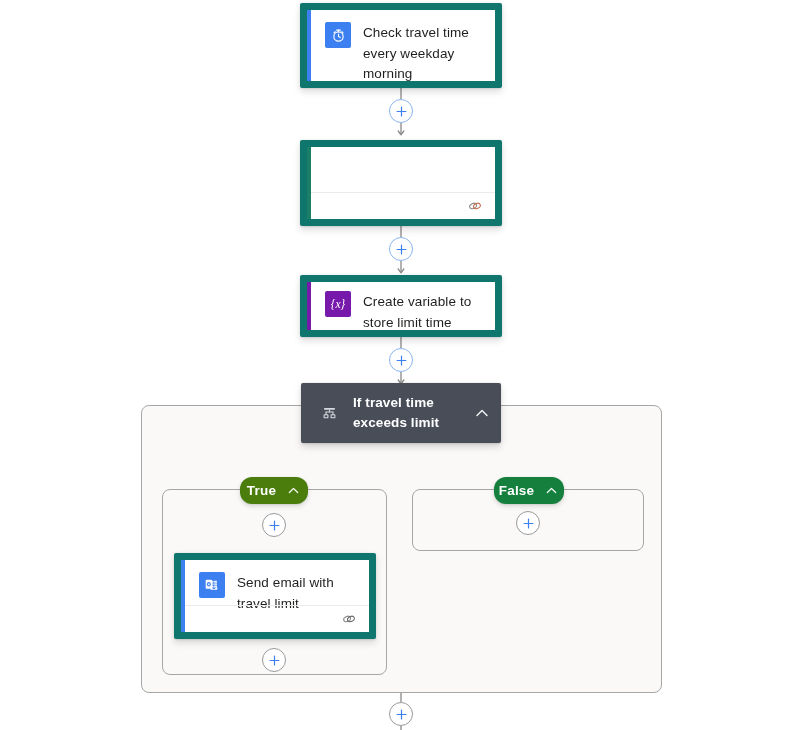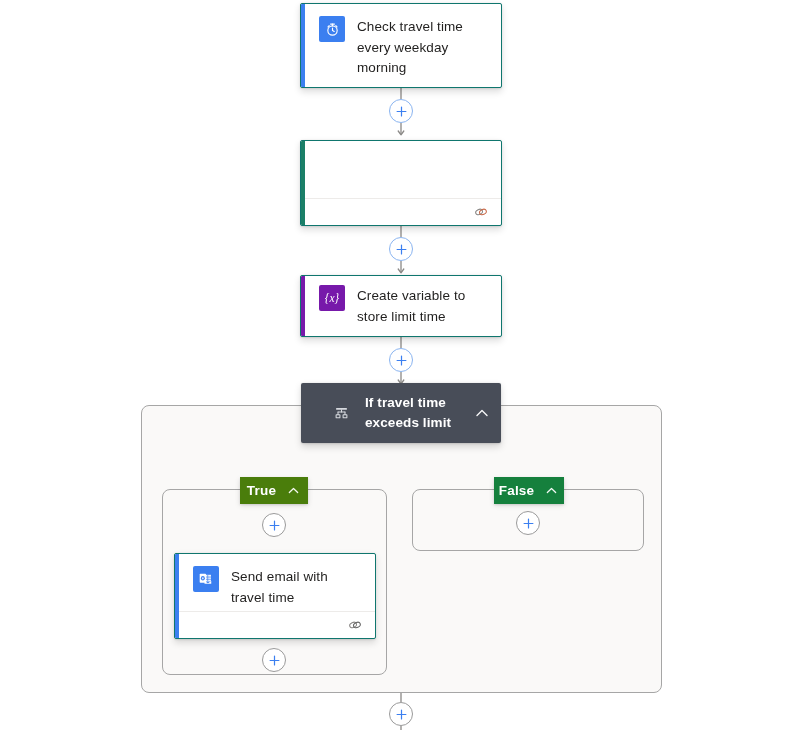--- a/index.html
+++ b/index.html
@@ -8,61 +8,61 @@
     background:#ffffff;
     font-family:"Liberation Sans","DejaVu Sans",sans-serif;
     -webkit-font-smoothing:antialiased;
   }
   #canvas{position:absolute;inset:0;}
   #edges{position:absolute;left:0;top:0;width:800px;height:730px;pointer-events:none;}
 
   
   .node{
     position:absolute;background:#ffffff;
-    border:1px solid #0f766e;border-radius:2px;
+    border:7px solid #0f766e;border-radius:2px;
     box-shadow:0 0.6px 1.8px rgba(0,0,0,.10),0 3.2px 7.2px rgba(0,0,0,.13);
     box-sizing:border-box;overflow:hidden;
   }
   .node .accent{position:absolute;left:0;top:0;bottom:0;width:4px;}
   .node-body{display:flex;align-items:flex-start;padding:12px 14px 12px 18px;gap:12px;}
   .node-icon{width:26px;height:26px;flex:0 0 26px;border-radius:2px;
     display:flex;align-items:center;justify-content:center;}
   .node-title{
     font-size:13.5px;line-height:20.5px;color:#201f1e;font-weight:400;
     letter-spacing:.1px;padding-top:1px;
   }
   .node-footer{
     border-top:1px solid #edebe9;height:26px;display:flex;align-items:center;
     justify-content:flex-end;padding:0 12px;
   }
 
   
   .cond-node{
     position:absolute;background:#484d58;border-radius:2px;
     box-shadow:0 0.6px 1.8px rgba(0,0,0,.12),0 3.2px 7.2px rgba(0,0,0,.15);
-    display:flex;align-items:center;box-sizing:border-box;padding:0 10px 0 28px;
+    display:flex;align-items:center;box-sizing:border-box;padding:0 10px 0 16px;
   }
   .cond-icon{width:24px;height:24px;flex:0 0 24px;display:flex;align-items:center;justify-content:center;}
   .cond-title{flex:1;color:#ffffff;font-size:13.5px;line-height:20px;font-weight:600;
     letter-spacing:.1px;padding-left:12px;}
   .chev{width:18px;height:18px;flex:0 0 18px;opacity:.95;}
 
   
   .scope{
     position:absolute;background:#faf9f8;border:1px solid #a6a6a6;
     border-radius:8px;box-sizing:border-box;
   }
   .scope-inner{
     position:absolute;background:#faf9f8;border:1px solid #a6a6a6;
     border-radius:8px;box-sizing:border-box;
   }
 
   
   .badge{
-    position:absolute;border-radius:0;display:flex;align-items:center;
+    position:absolute;border-radius:12px;display:flex;align-items:center;
     justify-content:center;gap:10px;box-sizing:border-box;padding:0 10px;
     box-shadow:0 0.6px 1.8px rgba(0,0,0,.10),0 2.4px 5.6px rgba(0,0,0,.13);
   }
   .badge-label{color:#ffffff;font-size:13.5px;font-weight:700;letter-spacing:.2px;}
 
   
   .plus{
     position:absolute;width:24px;height:24px;border-radius:50%;
     background:#ffffff;box-sizing:border-box;
     display:flex;align-items:center;justify-content:center;
@@ -207,21 +207,21 @@
             <line x1="14.3" y1="6.4" x2="14.3" y2="15.4"></line>
             <line x1="10.0" y1="9.4" x2="18.6" y2="9.4"></line>
             <line x1="10.0" y1="12.4" x2="18.6" y2="12.4"></line>
           </g>
           <rect x="3.6" y="5.0" width="8.4" height="12.0" rx="1" fill="#ffffff"></rect>
           <ellipse cx="7.8" cy="11.0" rx="2.6" ry="3.1" fill="#3b7ff0"></ellipse>
           <ellipse cx="7.8" cy="11.0" rx="1.0" ry="1.5" fill="#ffffff"></ellipse>
           <path d="M10.0 14.6 L14.6 17.6 L19.0 14.6 L19.0 18.2 L10.0 18.2 Z" fill="#ffffff"></path>
         </svg>
       </div>
-      <div class="node-title">Send email with travel time</div>
+      <div class="node-title">Send email with travel limit</div>
     </div>
     <div class="node-footer" style="position:absolute;left:4px;right:0;bottom:0;">
       <span>
         <svg class="linkglyph" viewBox="0 0 20 16" fill="none" stroke-width="1.3">
           <ellipse cx="7.6" cy="8" rx="4.4" ry="3.2" stroke="#8a8886" transform="rotate(-24 7.6 8)"></ellipse>
           <ellipse cx="12.4" cy="8" rx="4.4" ry="3.2" stroke="#666" transform="rotate(-24 12.4 8)"></ellipse>
         </svg>
       </span>
     </div>
   </div>

